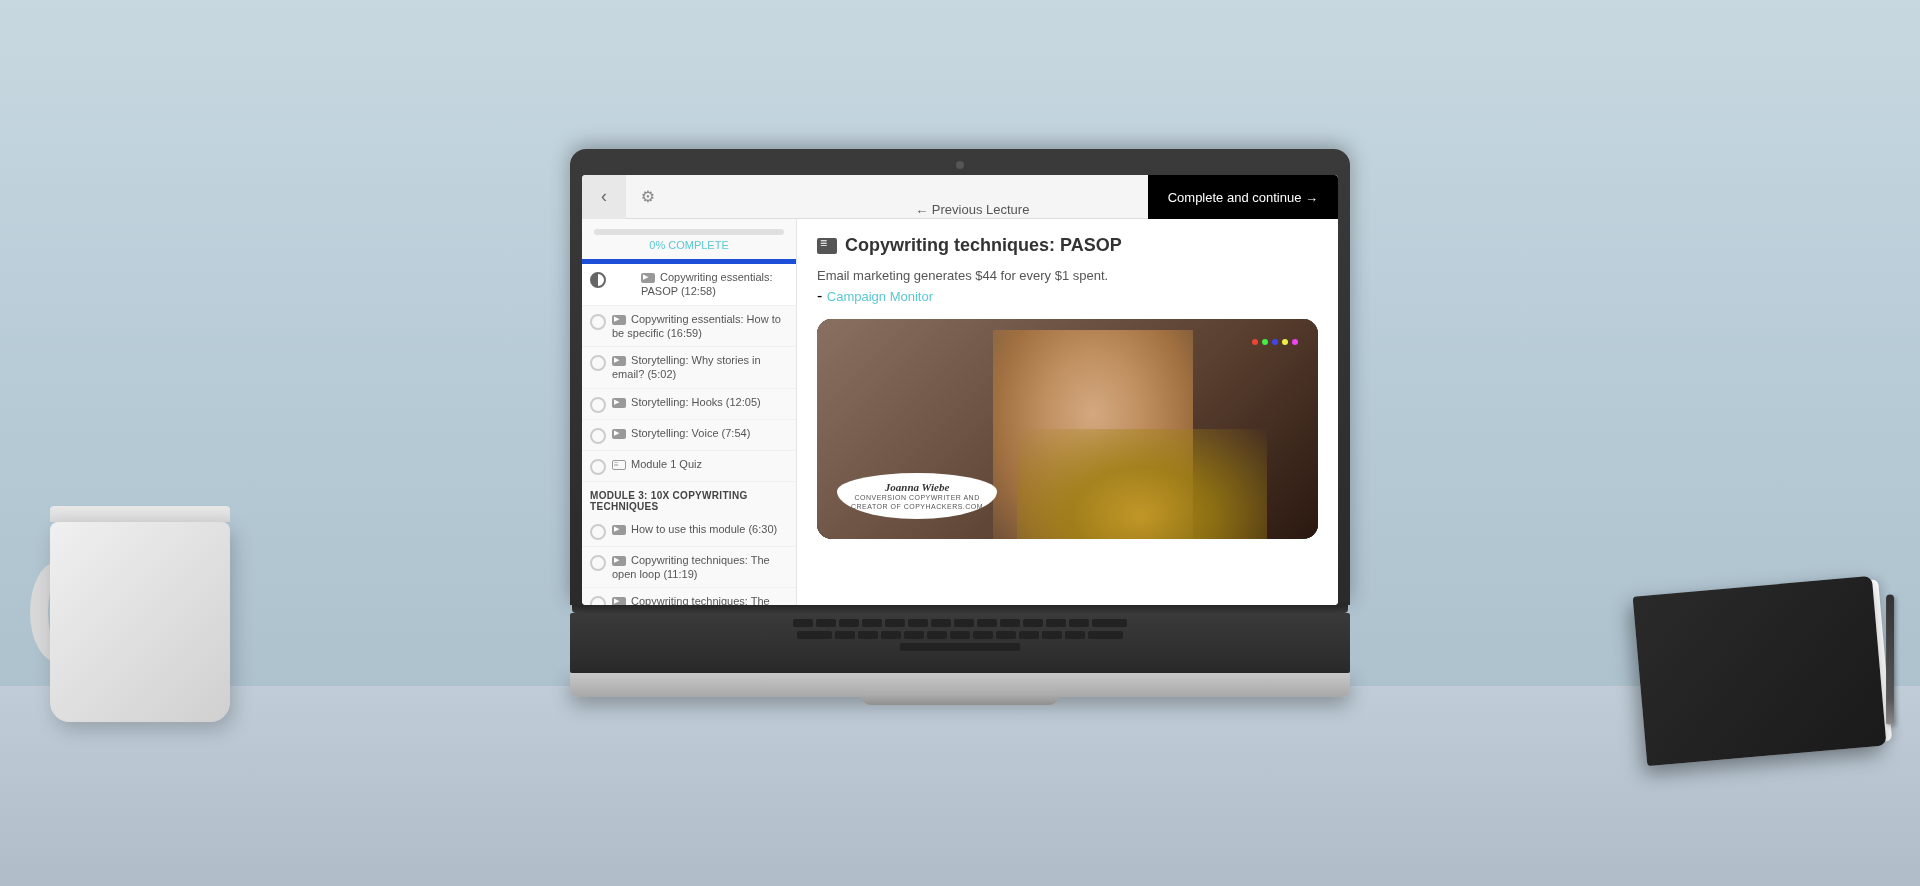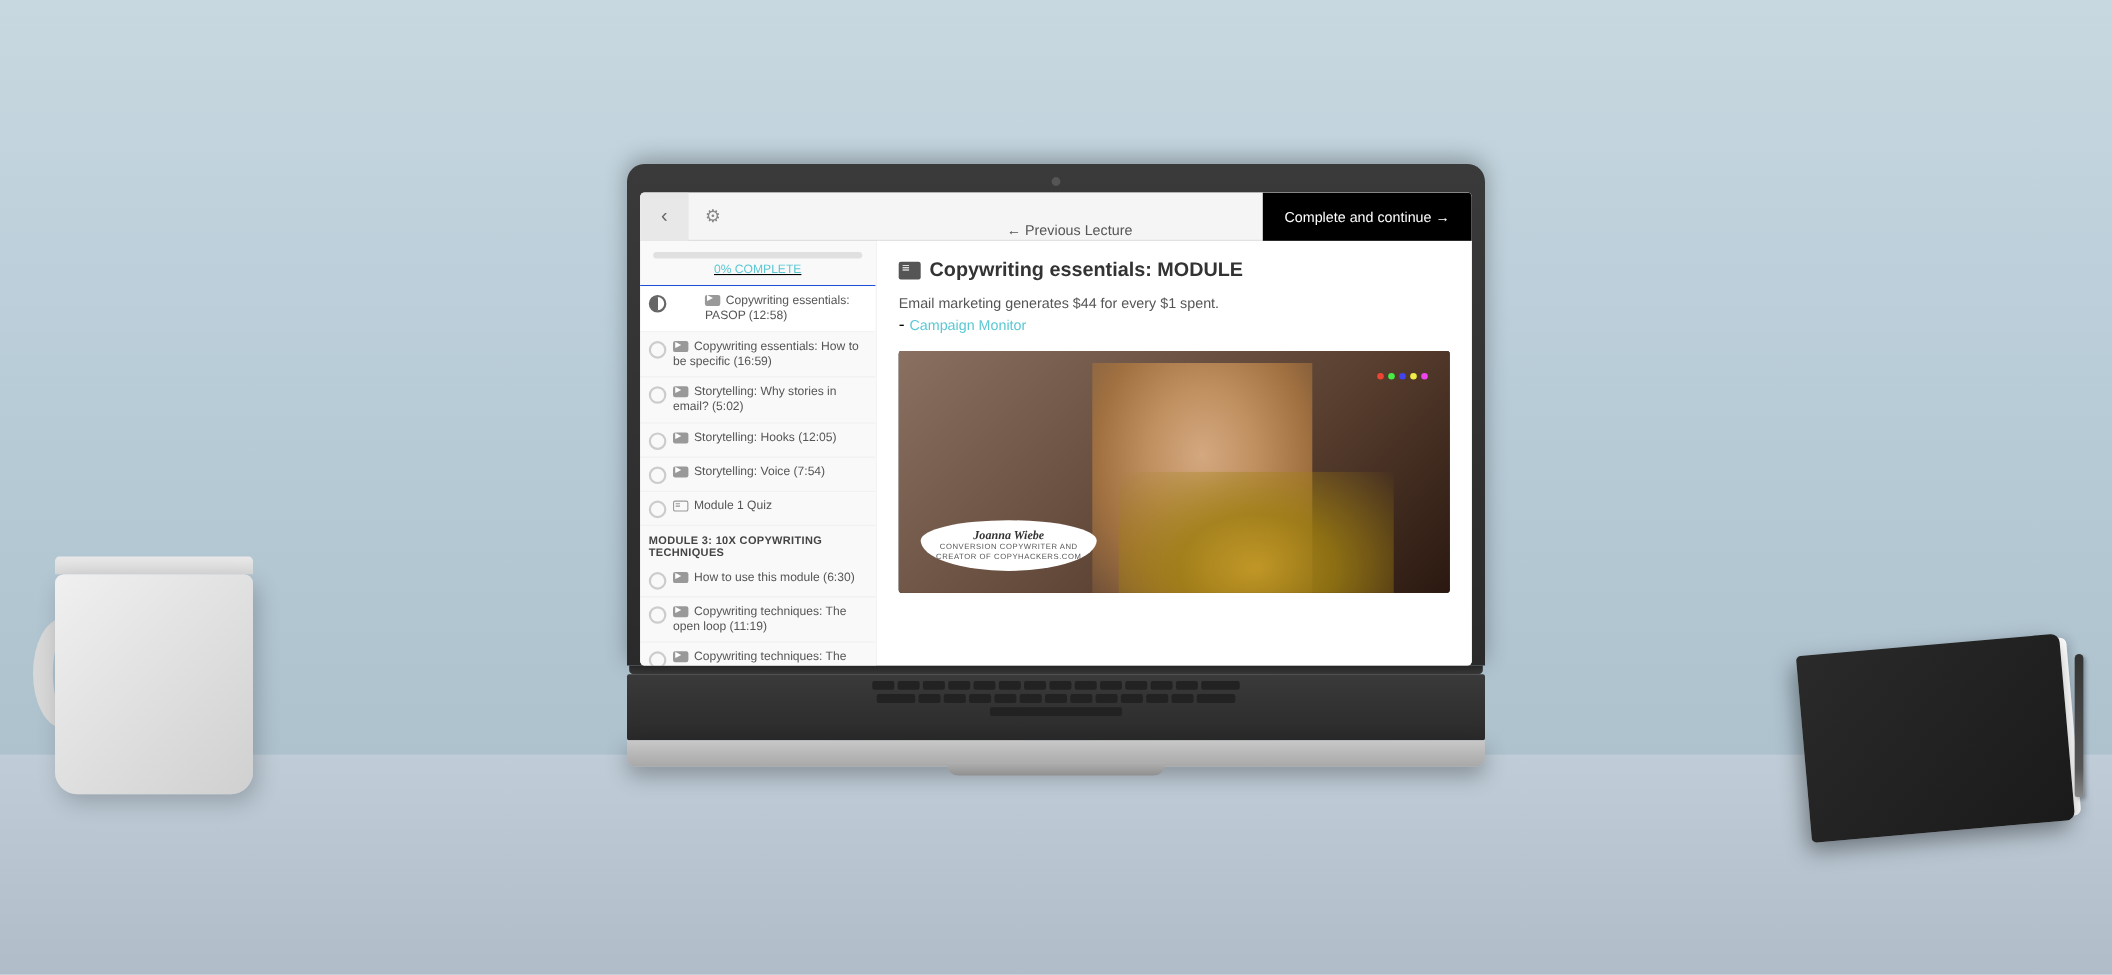--- a/index.html
+++ b/index.html
@@ -205,22 +205,21 @@
     .sidebar {
       width: 215px;
       background: #f9f9f9;
       border-right: 1px solid #e5e5e5;
       overflow-y: auto;
       flex-shrink: 0;
     }
 
     .progress-bar-container {
       padding: 10px 12px 8px;
-      border-bottom: 1px solid #1d4ed8;
-      text-decoration: underline;
+      border-bottom: 5px solid #1d4ed8;
     }
 
     .progress-bar-track {
       height: 6px;
       background: #e0e0e0;
       border-radius: 3px;
       overflow: hidden;
     }
 
     .progress-bar-fill {
@@ -363,21 +362,21 @@
       font-size: 13px;
       color: #5bc8d4;
       text-decoration: none;
     }
 
     .lecture-video {
       margin-top: 14px;
       width: 100%;
       height: 220px;
       background: #1a1a1a;
-      border-radius: 3px;
+      border-radius: 15px;
       overflow: hidden;
       position: relative;
     }
 
     .video-thumbnail {
       width: 100%;
       height: 100%;
       display: flex;
       align-items: center;
       justify-content: center;
@@ -620,21 +619,21 @@
               <div class="item-content">
                 <span class="item-icon"></span>
                 <span>Copywriting techniques: The Battlefield Principle (9:57)</span>
               </div>
             </div>
           </div>
 
           <div class="main-content">
             <div class="lecture-title">
               <div class="lecture-title-icon"></div>
-              <h1>Copywriting essentials: MODULE</h1>
+              <h1>Copywriting techniques: PASOP</h1>
             </div>
 
             <p class="lecture-quote">Email marketing generates $44 for every $1 spent.</p>
             <p>
               <span>- </span>
               <a class="lecture-link" href="#">Campaign Monitor</a>
             </p>
 
             <div class="lecture-video">
               <div class="video-thumbnail">

